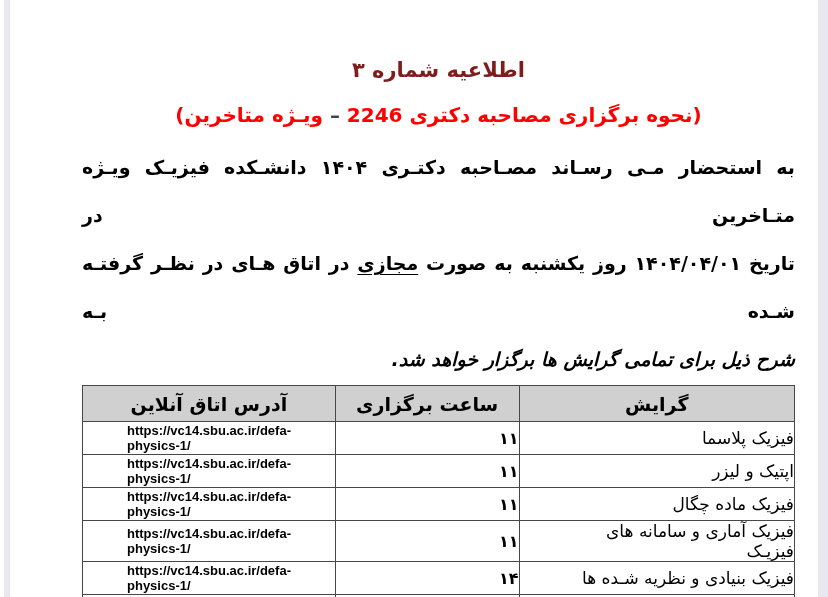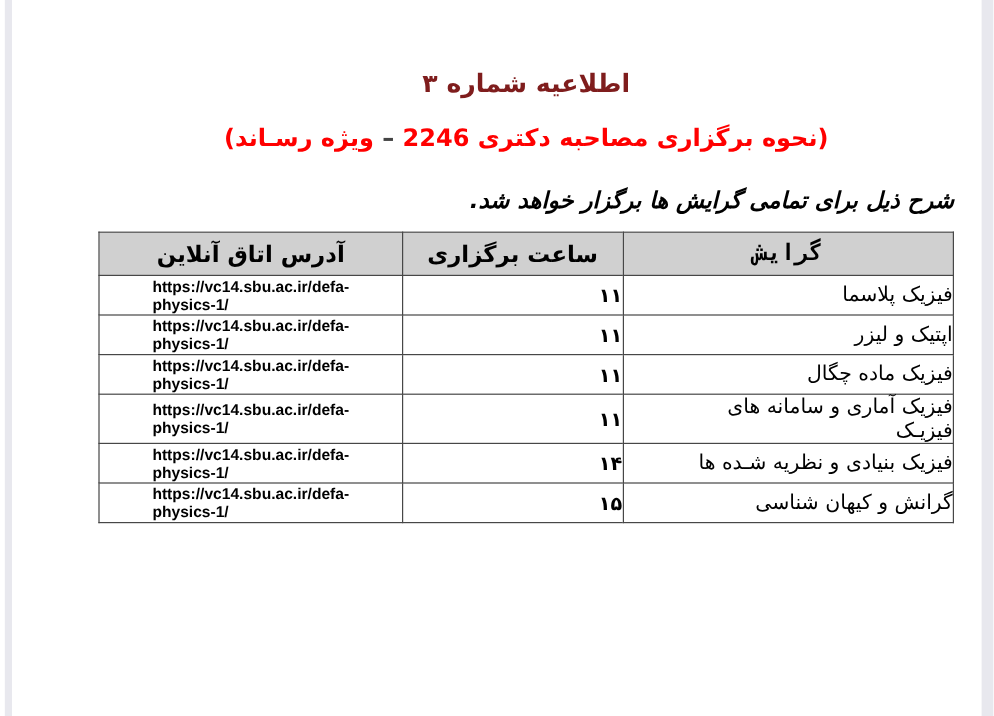--- a/index.html
+++ b/index.html
@@ -40,21 +40,21 @@
     direction: rtl;
   }
   table.schedule th, table.schedule td {
     border: 1px solid #474747; vertical-align: middle;
   }
   table.schedule th {
     background: #d0d0d0; height: 36px;
     font-size: 19px; font-weight: bold;
   }
   table.schedule td { height: 33px; padding-left: 44px; }
-  .col-field { width: 276px; font-family: Liberation Mono, monospace; }
+  .col-field { width: 276px; }
   .col-time  { width: 184px; }
   .col-url   { width: 253px; }
   td.td-field { font-size: 17px; font-weight: 500; }
   td.td-time  { font-size: 16px; font-weight: bold; }
   td.td-url   {
     font-family: "Liberation Sans", sans-serif;
     font-size: 13px; font-weight: bold; direction: ltr;
   }
 </style>
 </head>
@@ -62,24 +62,28 @@
 
 <div class="page">
   <div class="edge-strip left"></div>
   <div class="edge-strip right"></div>
 
   <div class="content">
 
     <div class="title">اطلاعیه شماره ۳</div>
 
     <div class="subtitle">
-      <span>(نحوه برگزاری مصاحبه دکتری 2246 </span><span class="dash">–</span><span> ویژه رسـاند)</span>
+      <span>(نحوه برگزاری مصاحبه دکتری 2246 </span><span class="dash">–</span><span> ویـژه متاخرین)</span>
     </div>
 
     <div class="paragraph">
+      <div class="pline">به استحضار مـی رسـاند مصـاحبه دکتـری ۱۴۰۴ دانشـکده فیزیـک ویـژه متـاخرین در</div>
+      <div class="pline">
+        <span>تاریخ ۱۴۰۴/۰۴/۰۱ روز یکشنبه به صورت </span><span class="u">مجازی</span><span> در اتاق هـای در نظـر گرفتـه شـده بـه</span>
+      </div>
       <div class="pline last">شرح ذیل برای تمامی گرایش ها برگزار خواهد شد.</div>
     </div>
 
     <table class="schedule">
       <thead>
         <tr>
           <th class="col-field">گرایش</th>
           <th class="col-time">ساعت برگزاری</th>
           <th class="col-url">آدرس اتاق آنلاین</th>
         </tr>

